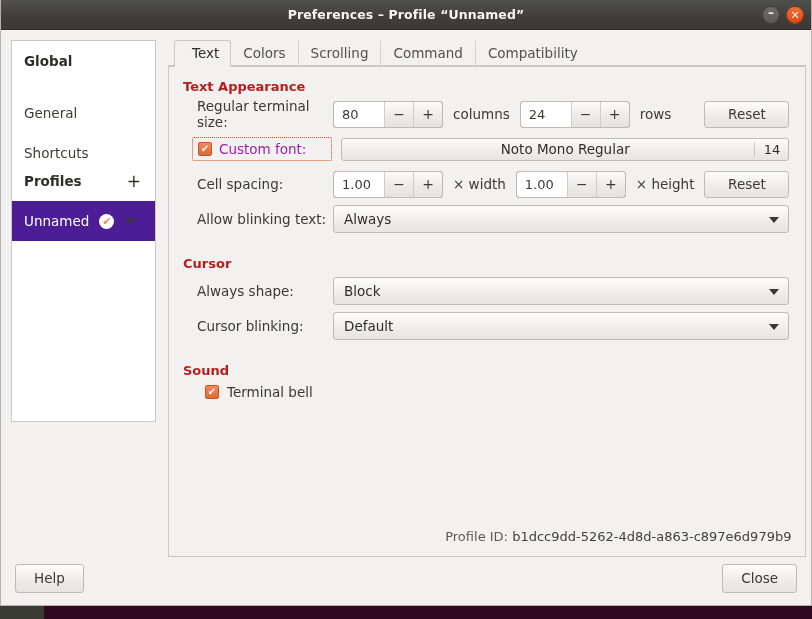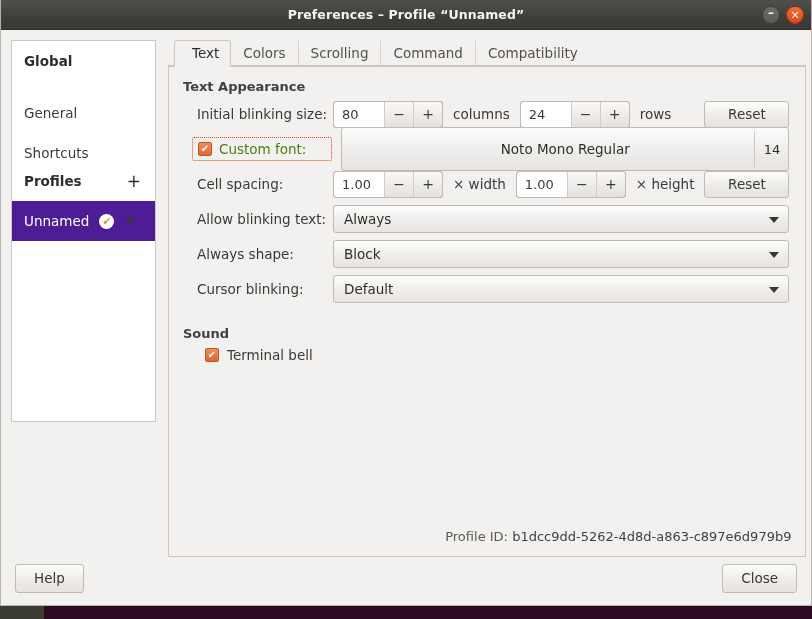--- a/index.html
+++ b/index.html
@@ -125,21 +125,21 @@
 
   
   #page {
     flex: 1; border: 1px solid #cdc7c2; background: #f2f1f0;
     height: 491px;
     padding: 12px 16px 10px 14px;
     position: relative;
     display: flex; flex-direction: column;
   }
   .section-title {
-    font-size: 13px; font-weight: bold; color: #404040;
+    font-size: 13px; font-weight: bold; color: #b91c1c;
     margin: 0 0 6px 0;
   }
   .section-title.mt { margin-top: 16px; }
   .frow {
     display: flex; align-items: center; height: 28px; margin-bottom: 7px;
   }
   .flabel {
     font-size: 13.5px; color: #3b3936;
     width: 150px; flex: none; padding-left: 14px;
   }
@@ -182,21 +182,21 @@
     font-size: 13.5px; color: #2e2d2a;
     position: relative;
   }
   .combo .arrow {
     position: absolute; right: 9px; top: 50%;
     width: 0; height: 0; margin-top: -2px;
     border-left: 5px solid transparent; border-right: 5px solid transparent;
     border-top: 6px solid #3a3733;
   }
   .fontbtn {
-    flex: 1; height: 44px;
+    flex: 1; height: 23px;
     background: linear-gradient(to bottom,#fcfcfb,#eeecea 60%,#e7e4e1);
     border: 1px solid #c0bab4; border-radius: 3px;
     display: flex; align-items: center; justify-content: center;
     font-size: 13.5px; color: #2e2d2a; position: relative;
   }
   .fontbtn .size {
     position: absolute; right: 0; top: 3px; bottom: 3px;
     width: 34px; border-left: 1px solid #cdc7c2;
     display: flex; align-items: center; justify-content: center;
     font-size: 13px; color: #2e2d2a;
@@ -207,21 +207,21 @@
     border: 1px solid #c4561f;
     display: flex; align-items: center; justify-content: center;
     color: #fff; font-size: 10px; line-height: 1; font-weight: bold;
     flex: none;
   }
   .focusbox {
     border: 1px dotted #dd4814; border-radius: 2px;
     padding: 3px 7px 3px 5px; display: flex; align-items: center; gap: 7px;
     margin-left: 9px;
   }
-  .focusbox .txt { font-size: 13.5px; color: #4d7c0f; }
+  .focusbox .txt { font-size: 13.5px; color: #a21caf; }
   .cb-plain { display: flex; align-items: center; gap: 8px; padding-left: 22px; }
   .cb-plain .txt { font-size: 13.5px; color: #3b3936; }
 
   #profile-id {
     position: absolute; right: 14px; bottom: 12px;
     font-size: 13px; color: #5d5a56;
   }
   #profile-id .idval { color: #404040; }
 
   
@@ -290,21 +290,21 @@
           <div class="tab">Scrolling</div>
           <div class="tab">Command</div>
           <div class="tab">Compatibility</div>
         </div>
 
         <div id="page">
 
           <div class="section-title">Text Appearance</div>
 
           <div class="frow">
-            <div class="flabel">Initial blinking size:</div>
+            <div class="flabel">Regular terminal size:</div>
 
             <div class="spin">
               <div class="val">80</div>
               <div class="sbtn">−</div>
               <div class="sbtn">+</div>
             </div>
             <div class="unit">columns</div>
 
             <div class="spin">
               <div class="val">24</div>
@@ -348,20 +348,21 @@
           </div>
 
           <div class="frow">
             <div class="flabel">Allow blinking text:</div>
             <div class="combo">
               <span>Always</span>
               <span class="arrow"></span>
             </div>
           </div>
 
+          <div class="section-title mt">Cursor</div>
 
           <div class="frow">
             <div class="flabel">Always shape:</div>
             <div class="combo">
               <span>Block</span>
               <span class="arrow"></span>
             </div>
           </div>
 
           <div class="frow">

